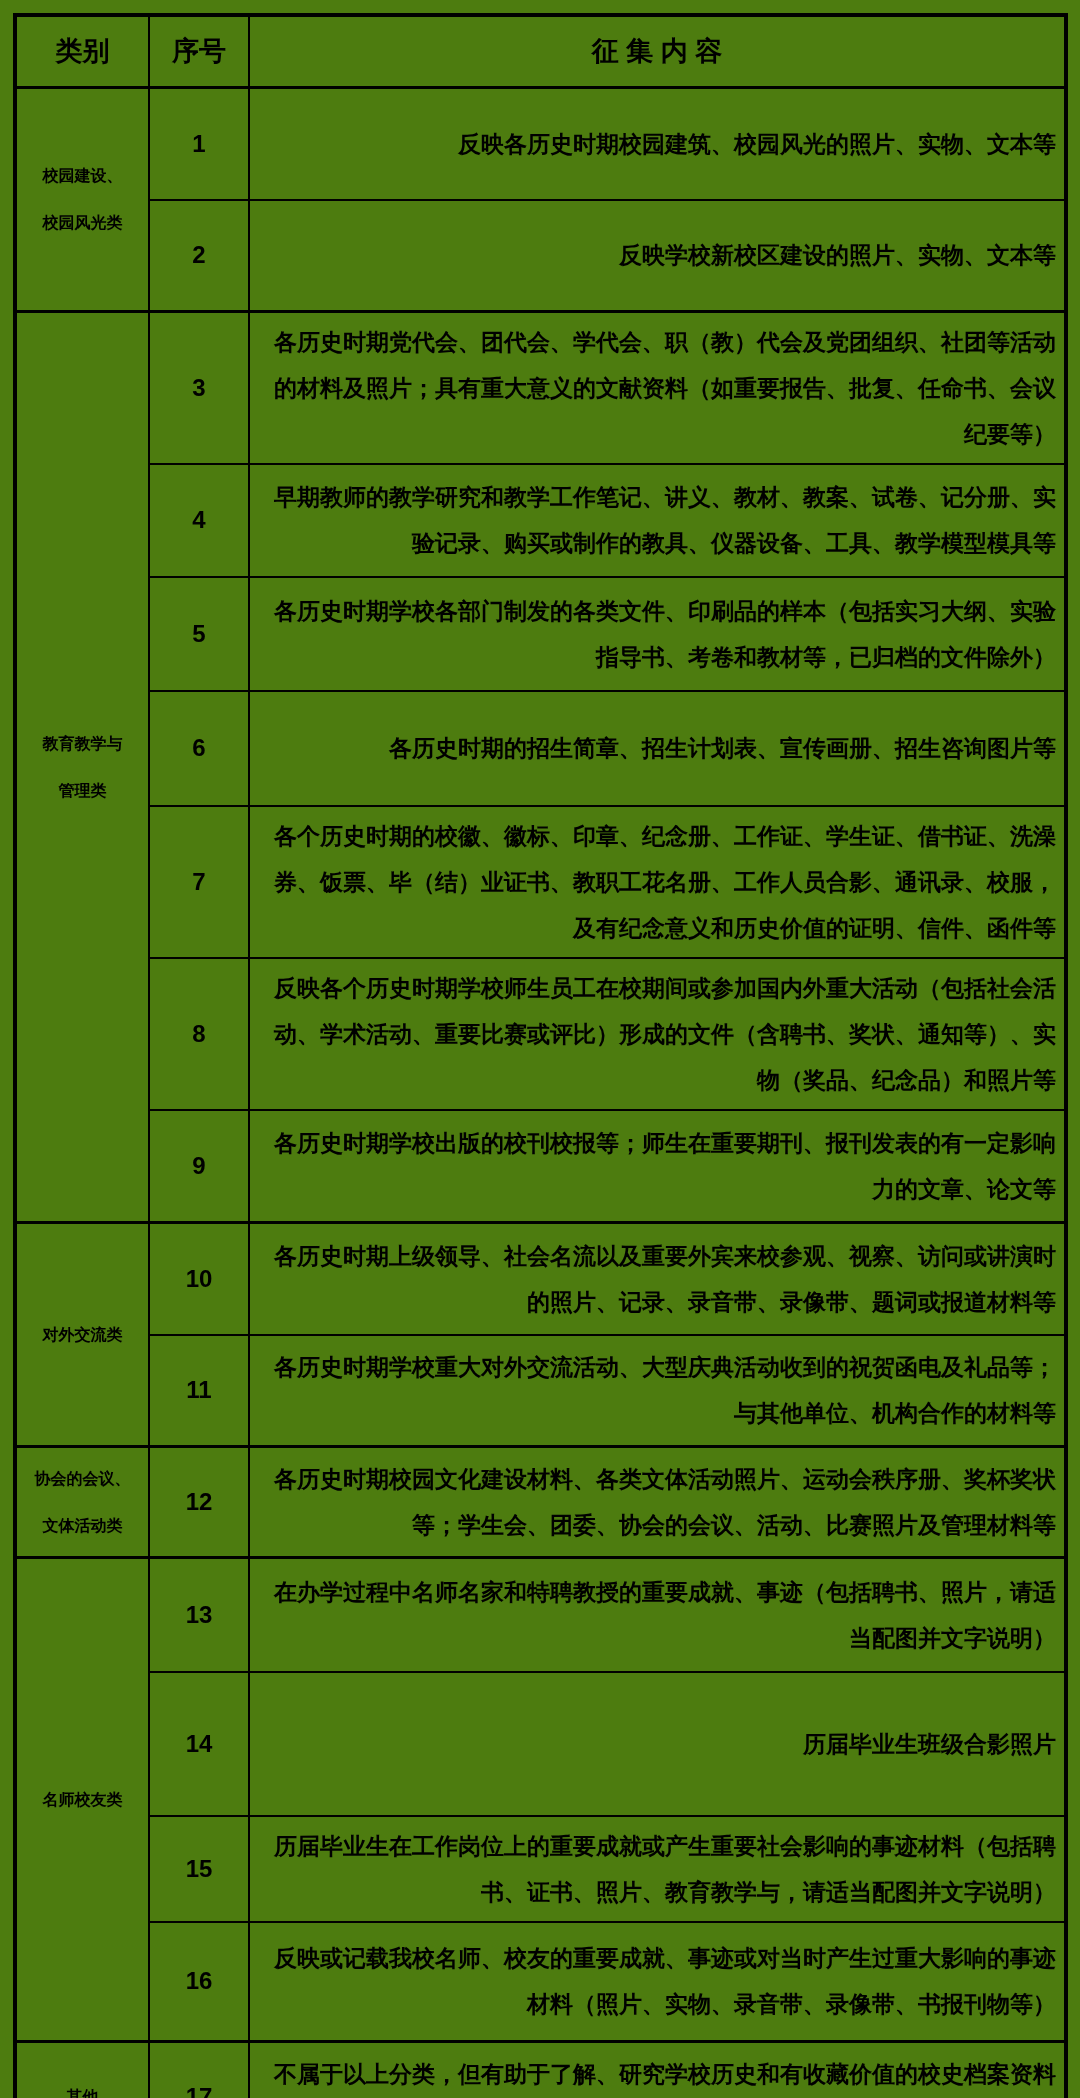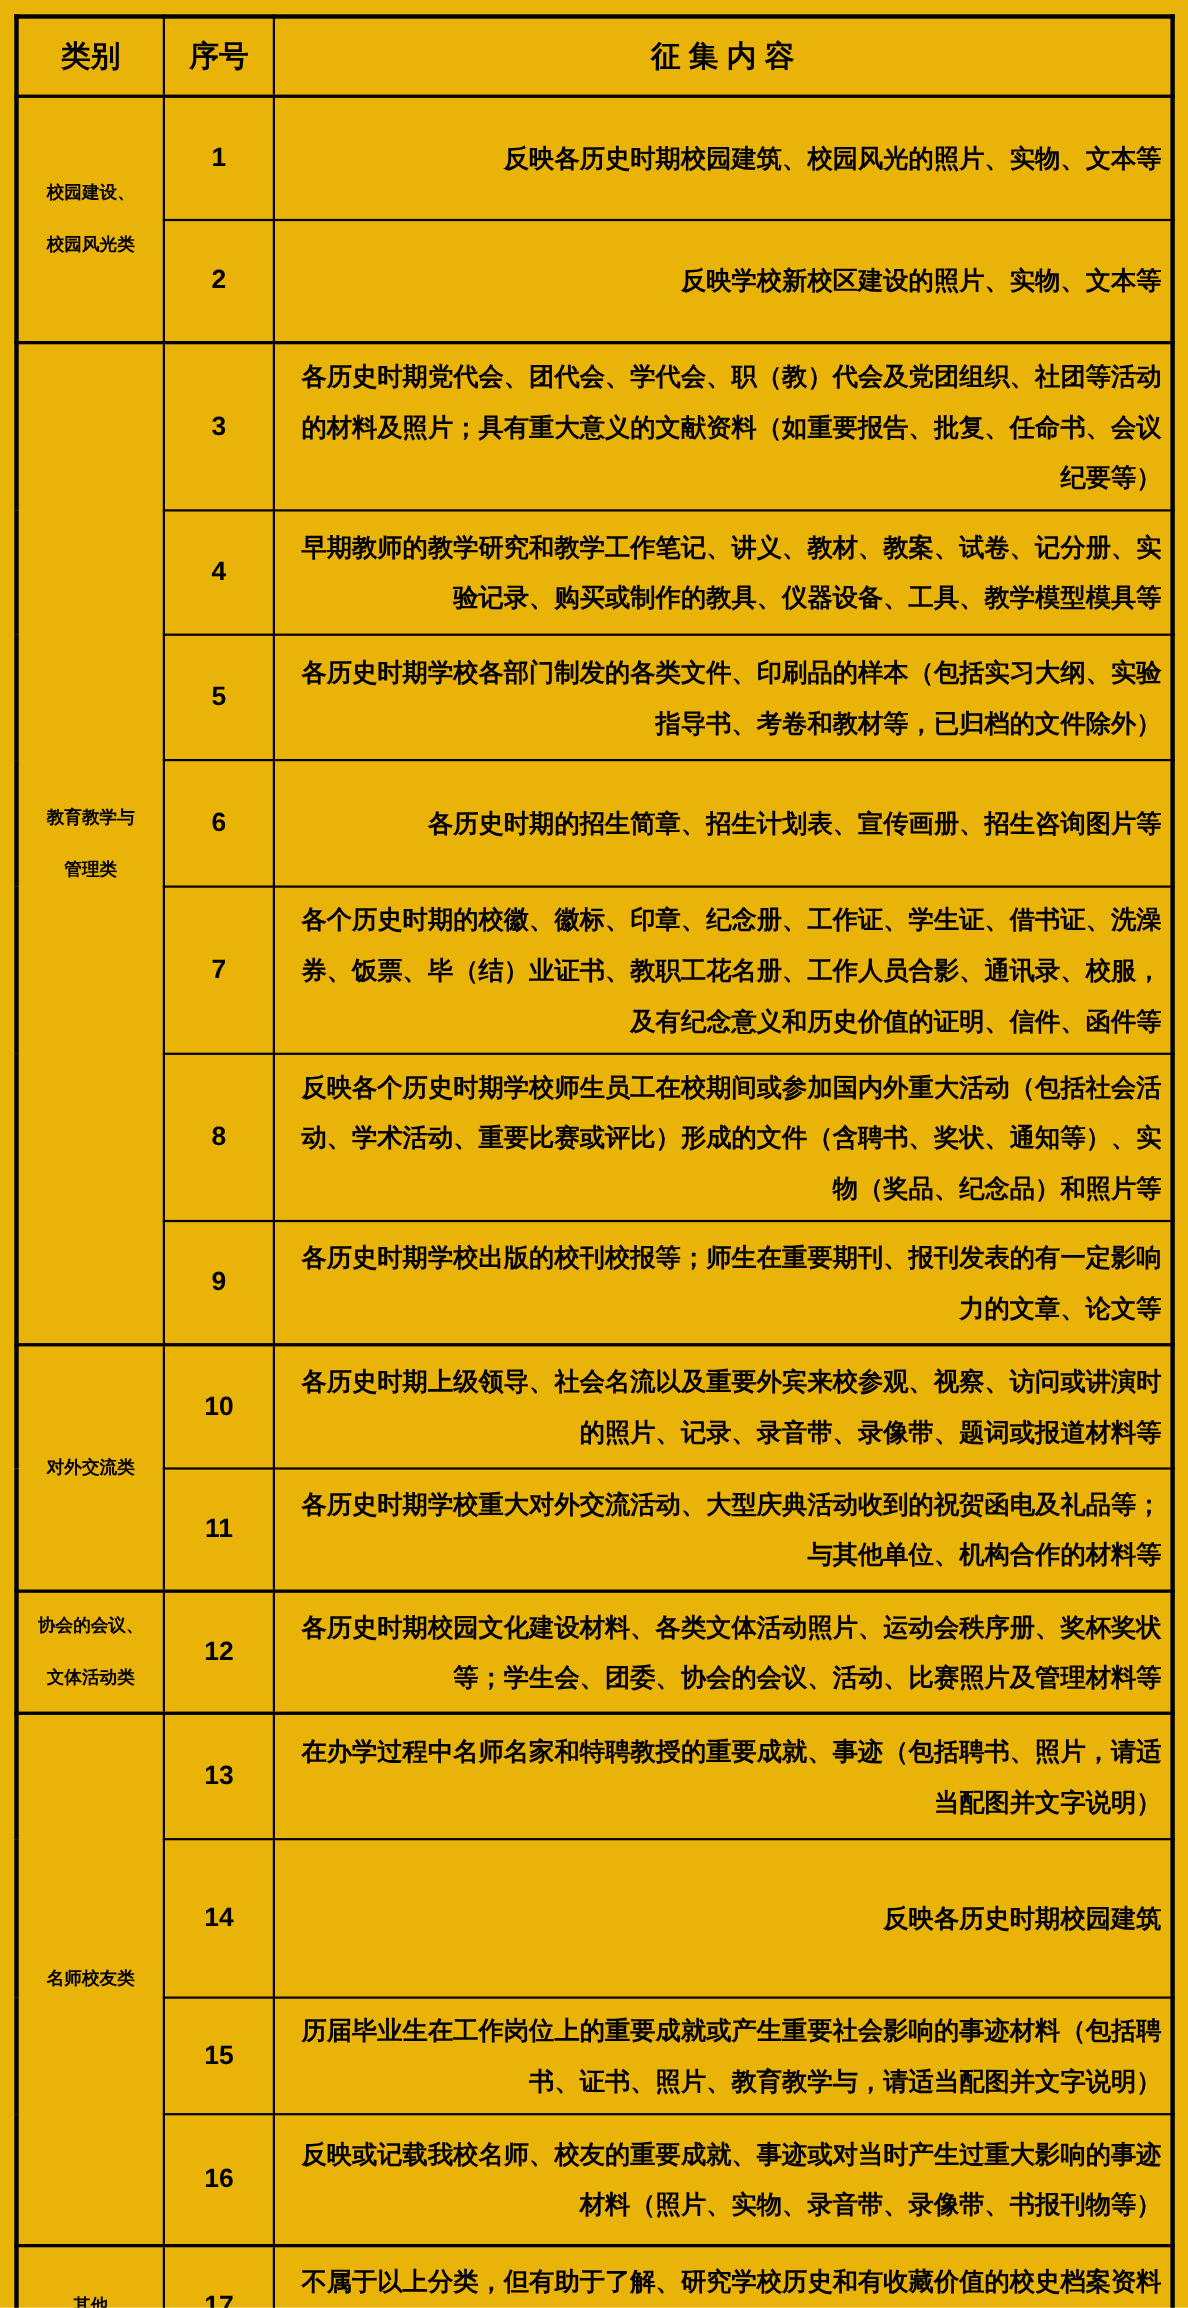--- a/index.html
+++ b/index.html
@@ -4,21 +4,21 @@
 <style>
   html, body {
     margin: 0;
     padding: 0;
     background: #ffffff;
   }
   .page {
     position: relative;
     width: 1080px;
     height: 2098px;
-    background: #eab308;
+    background: #4d7c0f;
     font-family: "Liberation Sans", sans-serif;
     color: #000000;
   }
   table.archive {
     position: absolute;
     left: 13px;
     top: 13px;
     width: 1051px;
     border-collapse: collapse;
     table-layout: fixed;
@@ -138,21 +138,21 @@
         <td class="content">各历史时期校园文化建设材料、各类文体活动照片、运动会秩序册、奖杯奖状等；学生会、团委、协会的会议、活动、比赛照片及管理材料等</td>
       </tr>
 
       <tr class="gs" style="height:114px">
         <td class="cat" rowspan="4">名师校友类</td>
         <td class="num">13</td>
         <td class="content">在办学过程中名师名家和特聘教授的重要成就、事迹（包括聘书、照片，请适当配图并文字说明）</td>
       </tr>
       <tr style="height:144px">
         <td class="num">14</td>
-        <td class="content">反映各历史时期校园建筑</td>
+        <td class="content">历届毕业生班级合影照片</td>
       </tr>
       <tr style="height:96px">
         <td class="num">15</td>
         <td class="content">历届毕业生在工作岗位上的重要成就或产生重要社会影响的事迹材料（包括聘书、证书、照片、教育教学与，请适当配图并文字说明）</td>
       </tr>
       <tr style="height:120px">
         <td class="num">16</td>
         <td class="content">反映或记载我校名师、校友的重要成就、事迹或对当时产生过重大影响的事迹材料（照片、实物、录音带、录像带、书报刊物等）</td>
       </tr>
 

